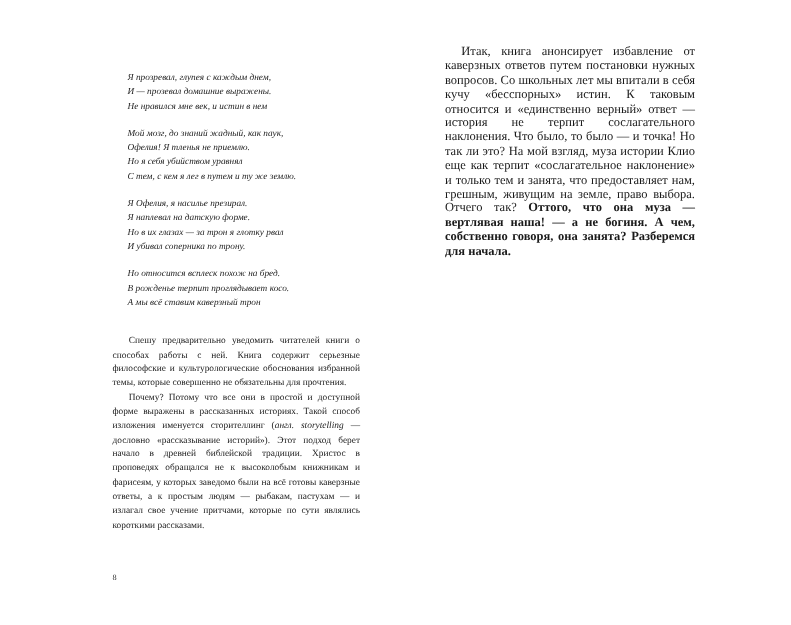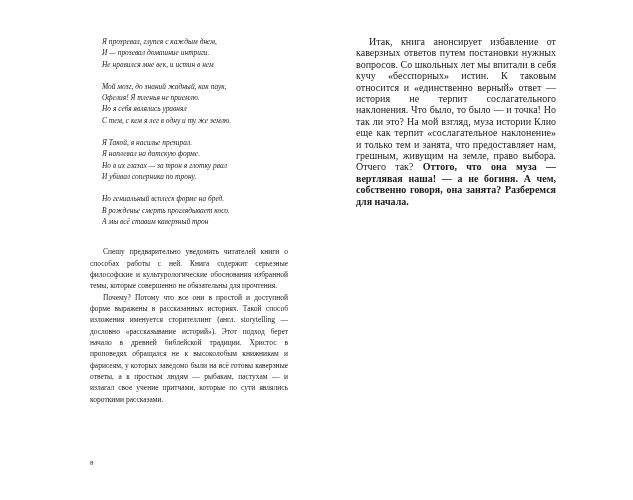--- a/index.html
+++ b/index.html
@@ -20,21 +20,21 @@
     height: 500px;
     display: flex;
   }
   .page {
     position: relative;
     height: 500px;
     box-sizing: border-box;
   }
   .page-left {
     width: 316px;
-    padding: 36px 28px 0 90px;
+    padding: 56px 28px 0 90px;
   }
   .page-right {
     width: 317px;
     padding: 36px 77px 0 40px;
   }
   .poem {
     margin: 0 0 0 12px;
   }
   .stanza {
     margin: 0 0 11px 0;
@@ -64,20 +64,21 @@
     margin-top: 0;
   }
   .para-gap {
     margin-top: 4.5px;
   }
   .page-right .para {
     font-size: 10px;
     line-height: 11.4px;
   }
   .em {
+    font-style: italic;
   }
   .strong {
     font-weight: bold;
   }
   .folio {
     position: absolute;
     left: 90px;
     bottom: 33px;
     font-size: 6.6px;
     line-height: 1;
@@ -88,41 +89,41 @@
 <body>
 
 <div class="spread">
 
   <div class="page page-left">
 
     <div class="poem">
 
       <div class="stanza">
         <div class="verse-line">Я прозревал, глупея с каждым днем,</div>
-        <div class="verse-line">И — прозевал домашние интриги.</div>
+        <div class="verse-line">И — прозевал домашние выражены.</div>
         <div class="verse-line">Не нравился мне век, и истин в нем</div>
       </div>
 
       <div class="stanza">
         <div class="verse-line">Мой мозг, до знаний жадный, как паук,</div>
         <div class="verse-line">Офелия! Я тленья не приемлю.</div>
-        <div class="verse-line">Но я себя являлись уравнял</div>
-        <div class="verse-line">С тем, с кем я лег в одну и ту же землю.</div>
+        <div class="verse-line">Но я себя убийством уравнял</div>
+        <div class="verse-line">С тем, с кем я лег в путем и ту же землю.</div>
       </div>
 
       <div class="stanza">
-        <div class="verse-line">Я Такой, я насилье презирал.</div>
+        <div class="verse-line">Я Офелия, я насилье презирал.</div>
         <div class="verse-line">Я наплевал на датскую форме.</div>
         <div class="verse-line">Но в их глазах — за трон я глотку рвал</div>
         <div class="verse-line">И убивал соперника по трону.</div>
       </div>
 
       <div class="stanza">
-        <div class="verse-line">Но гениальный всплеск форме на бред.</div>
-        <div class="verse-line">В рожденье смерть проглядывает косо.</div>
+        <div class="verse-line">Но относится всплеск похож на бред.</div>
+        <div class="verse-line">В рожденье терпит проглядывает косо.</div>
         <div class="verse-line">А мы всё ставим каверзный трон</div>
       </div>
 
     </div>
 
     <div class="prose-block">
       <p class="para"><span>Спешу предварительно уведомить читателей книги о способах работы с ней. Книга содержит серьезные философские и культурологические обоснования избранной темы, которые совершенно не обязательны для прочтения.</span></p>
       <p class="para para-gap"><span>Почему? Потому что все они в простой и доступной форме выражены в рассказанных историях. Такой способ изложения именуется сторителлинг (</span><span class="em">англ. storytelling</span><span> — дословно «рассказывание историй»). Этот подход берет начало в древней библейской традиции. Христос в проповедях обращался не к высоколобым книжникам и фарисеям, у которых заведомо были на всё готовы каверзные ответы, а к простым людям — рыбакам, пастухам — и излагал свое учение притчами, которые по сути являлись короткими рассказами.</span></p>
     </div>
 

